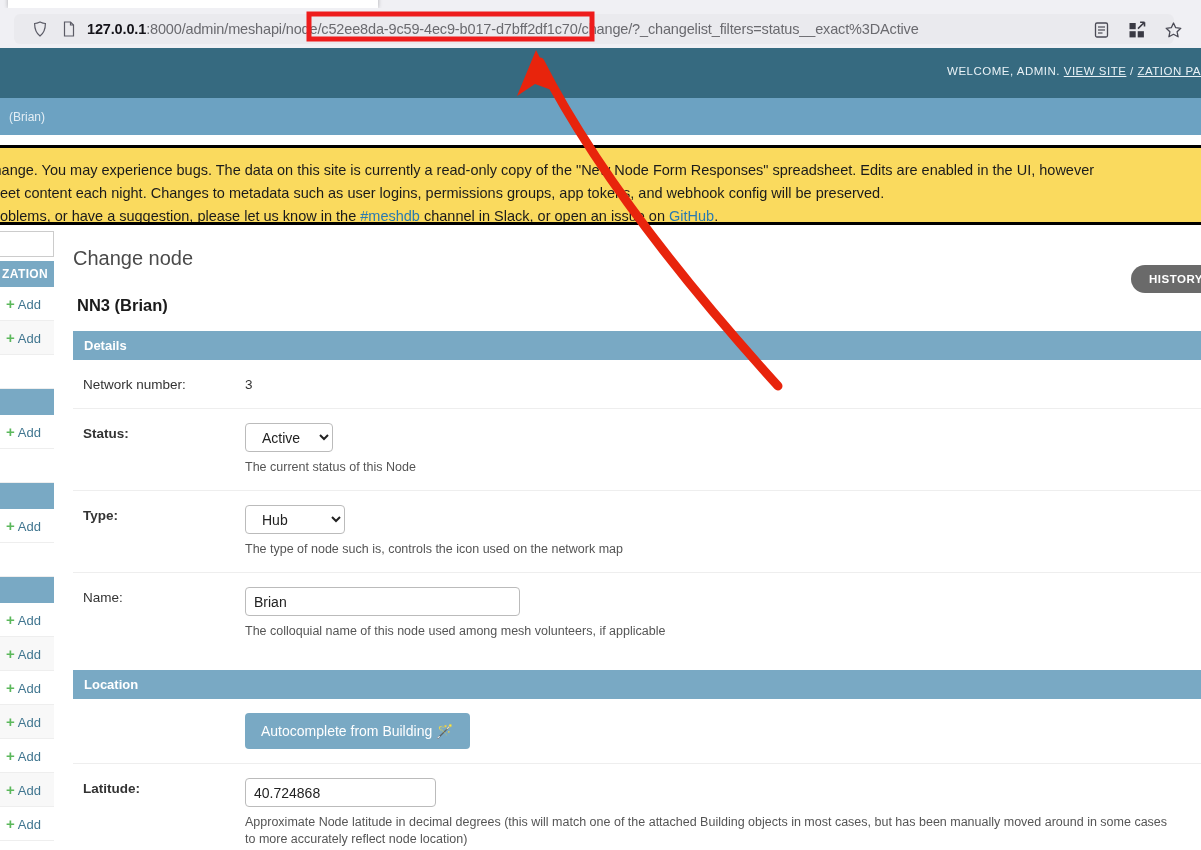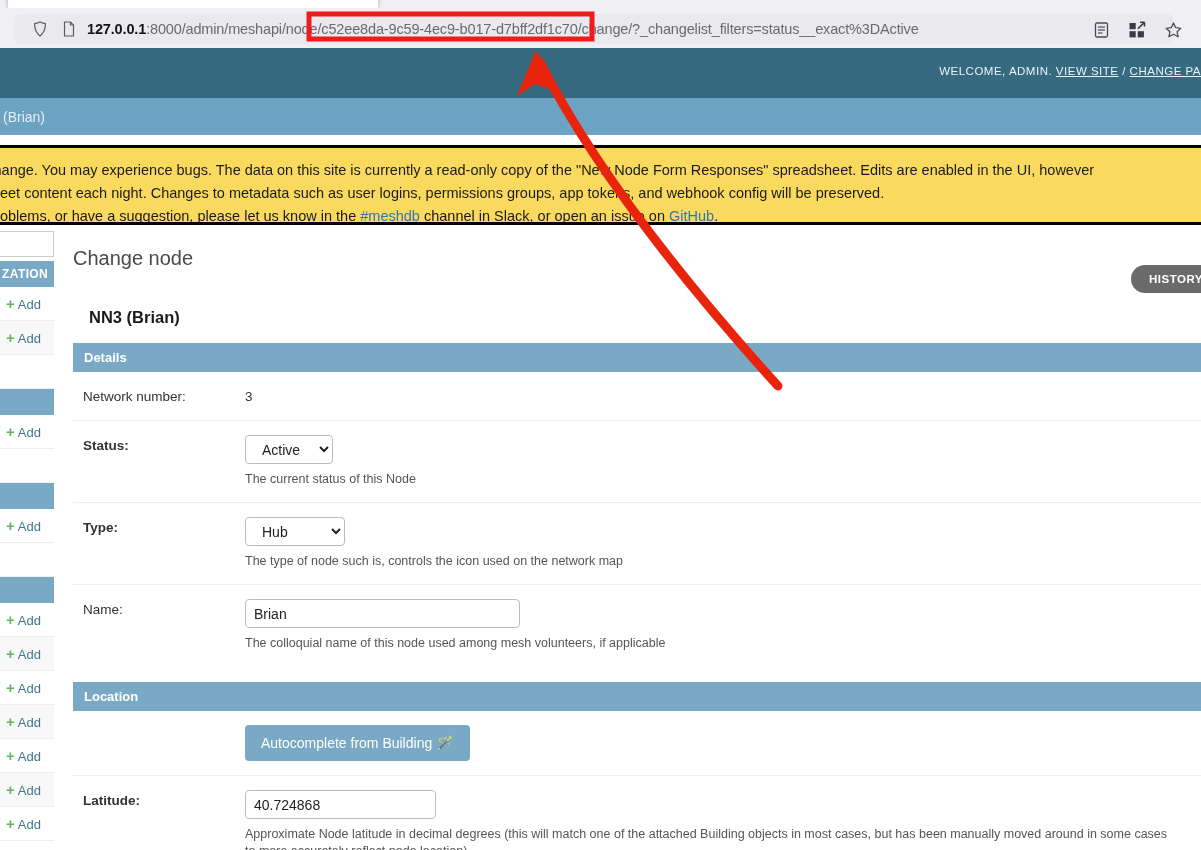--- a/index.html
+++ b/index.html
@@ -113,24 +113,24 @@
     text-decoration: underline;
   }
 
   .dj-breadcrumbs {
     position: absolute;
     top: 98px; left: 0;
     width: 1201px;
     height: 37px;
     background: #6ca2c2;
     color: #e3eef5;
-    font-size: 14px;
+    font-size: 12px;
     display: flex;
     align-items: center;
-    padding-left: 3px;
+    padding-left: 9px;
     box-sizing: border-box;
   }
 
   
   .warn-banner {
     position: absolute;
     top: 145px; left: 0;
     width: 1201px;
     height: 80px;
     background: #fada5e;
@@ -233,21 +233,21 @@
     font-weight: bold;
     padding: 8px 18px;
     border-radius: 16px;
     text-decoration: none;
     display: inline-block;
   }
   .object-name {
     font-size: 16.5px;
     font-weight: bold;
     color: #1b1b1b;
-    margin: 16px;
+    margin: 4px;
     padding: 22px 0 0 19px;
   }
   .fieldset {
     margin: 16px 0 0 19px;
     width: 1128px;
   }
   .fieldset-head {
     background: #79a9c4;
     color: #fff;
     font-size: 13px;
@@ -388,21 +388,21 @@
     </div>
   </div>
 </div>
 
 <div class="dj-header">
   <div class="user-tools">
     <span>WELCOME,</span>
     <span>ADMIN.</span>
     <a href="#">VIEW SITE</a>
     <span>/</span>
-    <a href="#">CHANGE PA</a>
+    <a href="#">ZATION PA</a>
   </div>
 </div>
 
 <div class="dj-breadcrumbs">
   <span>(Brian)</span>
 </div>
 
 <div class="warn-banner">
   <div class="warn-line">nd subject to change. You may experience bugs. The data on this site is currently a read-only copy of the "New Node Form Responses" spreadsheet. Edits are enabled in the UI, however</div>
   <div class="warn-line">th the spreadsheet content each night. Changes to metadata such as user logins, permissions groups, app tokens, and webhook config will be preserved.</div>

